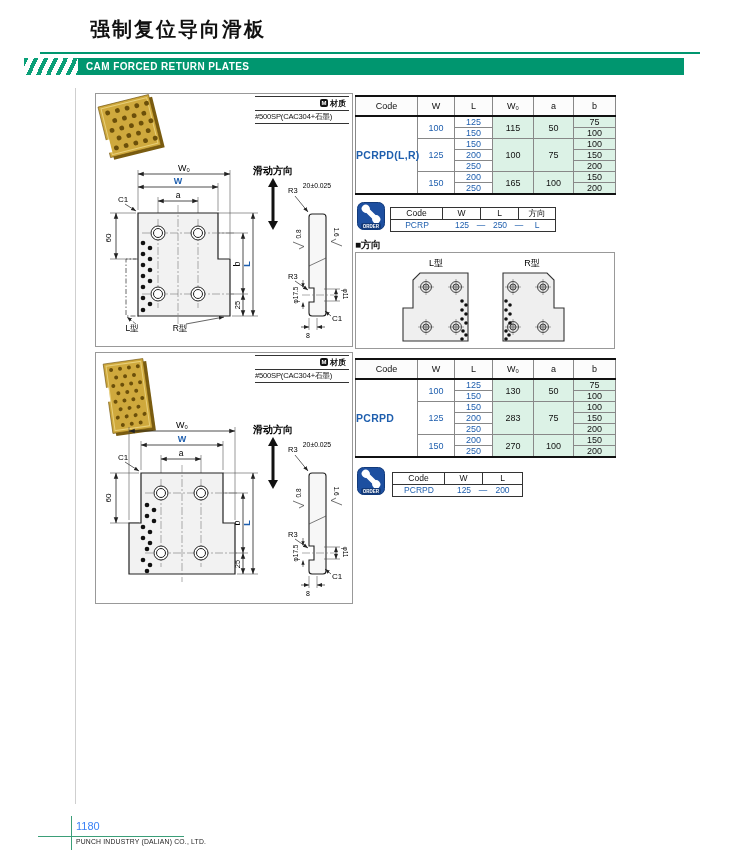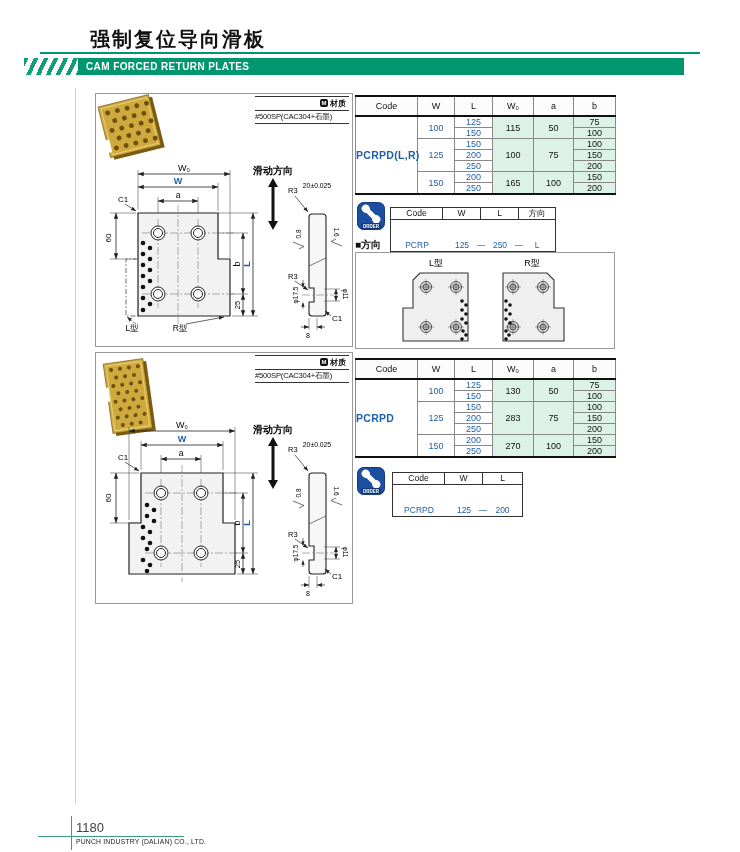--- a/index.html
+++ b/index.html
@@ -1,20 +1,20 @@
 <!DOCTYPE html>
 <html><head>
 <meta charset="utf-8">
 <style>
   html,body{margin:0;padding:0;background:#fff;}
   .page{position:relative;width:740px;height:852px;background:#fff;overflow:hidden;
         font-family:"Liberation Sans","DejaVu Sans",sans-serif;color:#111;}
   .abs{position:absolute;}
   
-  .title{left:90px;top:26px;font-size:20px;font-weight:bold;letter-spacing:2px;}
+  .title{left:90px;top:16px;font-size:20px;font-weight:bold;letter-spacing:2px;}
   .green-rule{left:40px;top:52px;width:660px;height:2px;background:#00966f;}
   .banner{left:24px;top:58px;width:660px;height:17px;display:flex;}
   .banner-stripes{width:54px;height:17px;
     background:repeating-linear-gradient(115deg,#0aa078 0 4px,#ffffff 4px 9px);}
   .banner-bar{flex:1;height:17px;background:#00966f;color:#fff;font-size:10px;
     font-weight:bold;line-height:17px;padding-left:8px;letter-spacing:.4px;}
   .margin-rule{left:75px;top:88px;width:1px;height:716px;background:#cfcfcf;}
   
   .draw-box{border:1px solid #999;background:#fff;}
   .box1{left:95px;top:93px;width:256px;height:252px;}
@@ -33,29 +33,29 @@
     font-weight:normal;height:16px;font-size:9px;}
   table.spec td{border:1px solid #888;height:10px;padding:0;}
   td.mint{background:#dcf2e6;}
   td.blue{color:#1f5fae;}
   td.code{color:#1f5fae;font-weight:bold;font-size:10.5px;text-align:left;padding-left:1px;letter-spacing:.3px;}
   
   .order-table{position:absolute;border:1px solid #333;background:#fff;font-size:8.5px;}
   .order-head{display:flex;border-bottom:1px solid #333;height:11px;line-height:11px;text-align:center;}
   .order-head span{border-right:1px solid #333;box-sizing:border-box;display:block;}
   .order-head span:last-child{border-right:none;}
-  .order-vals{position:relative;height:11px;line-height:11px;color:#1f5fae;text-align:center;margin-top:20px;}
+  .order-vals{position:relative;height:11px;line-height:11px;color:#1f5fae;text-align:center;}
   .order-vals span{position:absolute;top:0;}
   
   .dir-heading{left:355px;top:238px;font-size:10px;font-weight:bold;}
   .dir-box{left:355px;top:252px;width:258px;height:95px;border:1px solid #999;background:#fff;}
   
   .f-hline{left:38px;top:836px;width:146px;height:1px;background:#3b9e78;}
   .f-vline{left:71px;top:816px;width:1px;height:34px;background:#3b9e78;}
-  .f-page{left:76px;top:820px;font-size:13px;color:#404040;}
+  .f-page{left:76px;top:820px;font-size:11px;color:#3b82f6;}
   .f-co{left:76px;top:838px;font-size:6.8px;letter-spacing:.2px;color:#222;}
   svg text{font-family:"Liberation Sans","DejaVu Sans",sans-serif;}
 </style>
 </head>
 <body>
 
 <div class="page">
 
   <div class="abs title">强制复位导向滑板</div>
   <div class="abs green-rule"></div>

